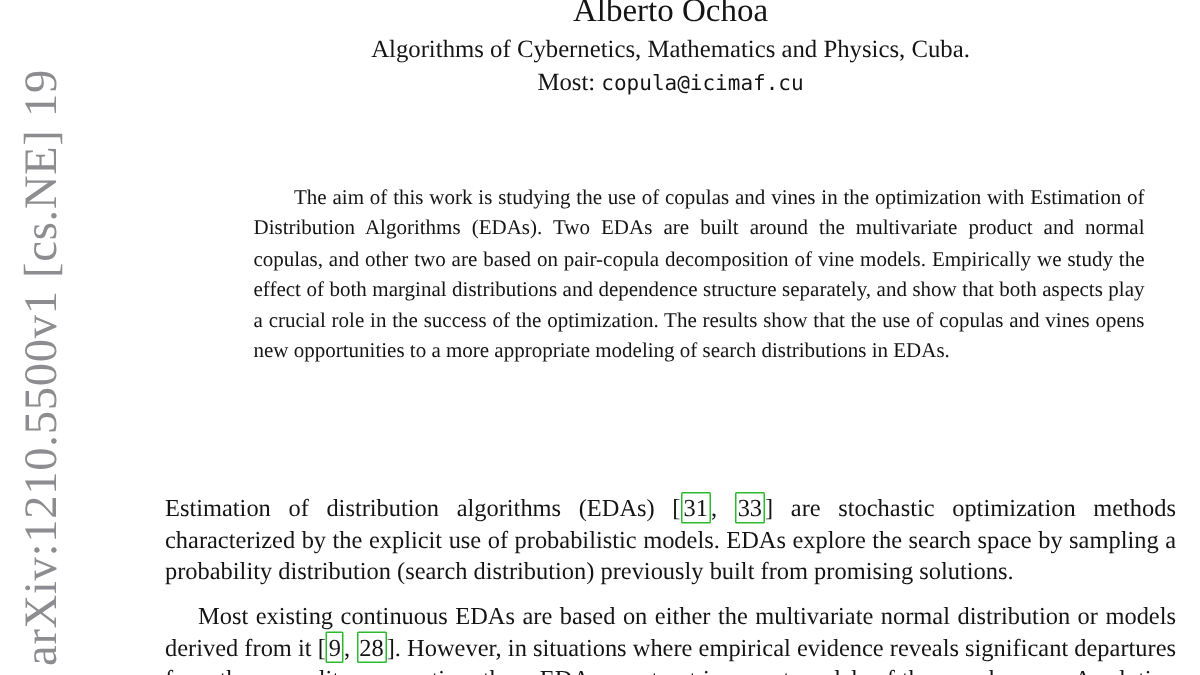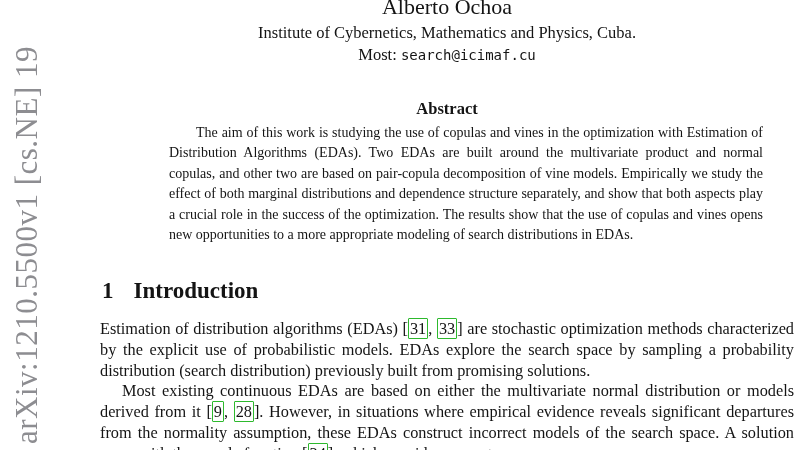--- a/index.html
+++ b/index.html
@@ -85,50 +85,48 @@
   .section-number { margin-right: 20px; }
   .body-text {
     position: absolute;
     top: 319px;
     left: 0;
     width: 694px;
     font-size: 16.3px;
     line-height: 20.8px;
     text-align: justify;
   }
-  .body-text p { margin: 0; padding: 0; }
+  .body-text p { margin: 10px; padding: 0; }
   .para-indent { text-indent: 22px; }
   .cite {
     border: 1.5px solid var(--cite-color, #2db92d);
     border-radius: 1px;
     padding: 0 1px;
     line-height: 14px;
     display: inline;
   }
 </style>
 </head>
 <body>
 
 <div class="page">
 
   <div class="stamp">arXiv:1210.5500v1 [cs.NE] 19</div>
 
   <div class="content">
 
     <div class="author-line">Alberto Ochoa</div>
 
-    <div class="affil-line">Institute of Cybernetics, Mathematics and Physics, Cuba.</div>
+    <div class="affil-line">Algorithms of Cybernetics, Mathematics and Physics, Cuba.</div>
 
-    <div class="email-line"><span>Most:</span> <span class="email-mono">search@icimaf.cu</span></div>
+    <div class="email-line"><span>Most:</span> <span class="email-mono">copula@icimaf.cu</span></div>
 
-    <div class="abstract-heading">Abstract</div>
 
     <div class="abstract-body">The aim of this work is studying the use of copulas and vines in the optimization with Estimation of Distribution Algorithms (EDAs). Two EDAs are built around the multivariate product and normal copulas, and other two are based on pair-copula decomposition of vine models. Empirically we study the effect of both marginal distributions and dependence structure separately, and show that both aspects play a crucial role in the success of the optimization. The results show that the use of copulas and vines opens new opportunities to a more appropriate modeling of search distributions in EDAs.</div>
 
-    <div class="section-heading"><span class="section-number">1</span><span>Introduction</span></div>
 
     <div class="body-text">
       <p><span>Estimation of distribution algorithms (EDAs) [</span><span class="cite">31</span><span>, </span><span class="cite">33</span><span>] are stochastic optimization methods characterized by the explicit use of probabilistic models. EDAs explore the search space by sampling a probability distribution (search distribution) previously built from promising solutions.</span></p>
       <p class="para-indent"><span>Most existing continuous EDAs are based on either the multivariate normal distribution or models derived from it [</span><span class="cite">9</span><span>, </span><span class="cite">28</span><span>]. However, in situations where empirical evidence reveals significant departures from the normality assumption, these EDAs construct incorrect models of the search space. A solution come with the copula function [</span><span class="cite">34</span><span>], which provides a way to</span></p>
     </div>
 
   </div>
 </div>
 
 </body></html>

